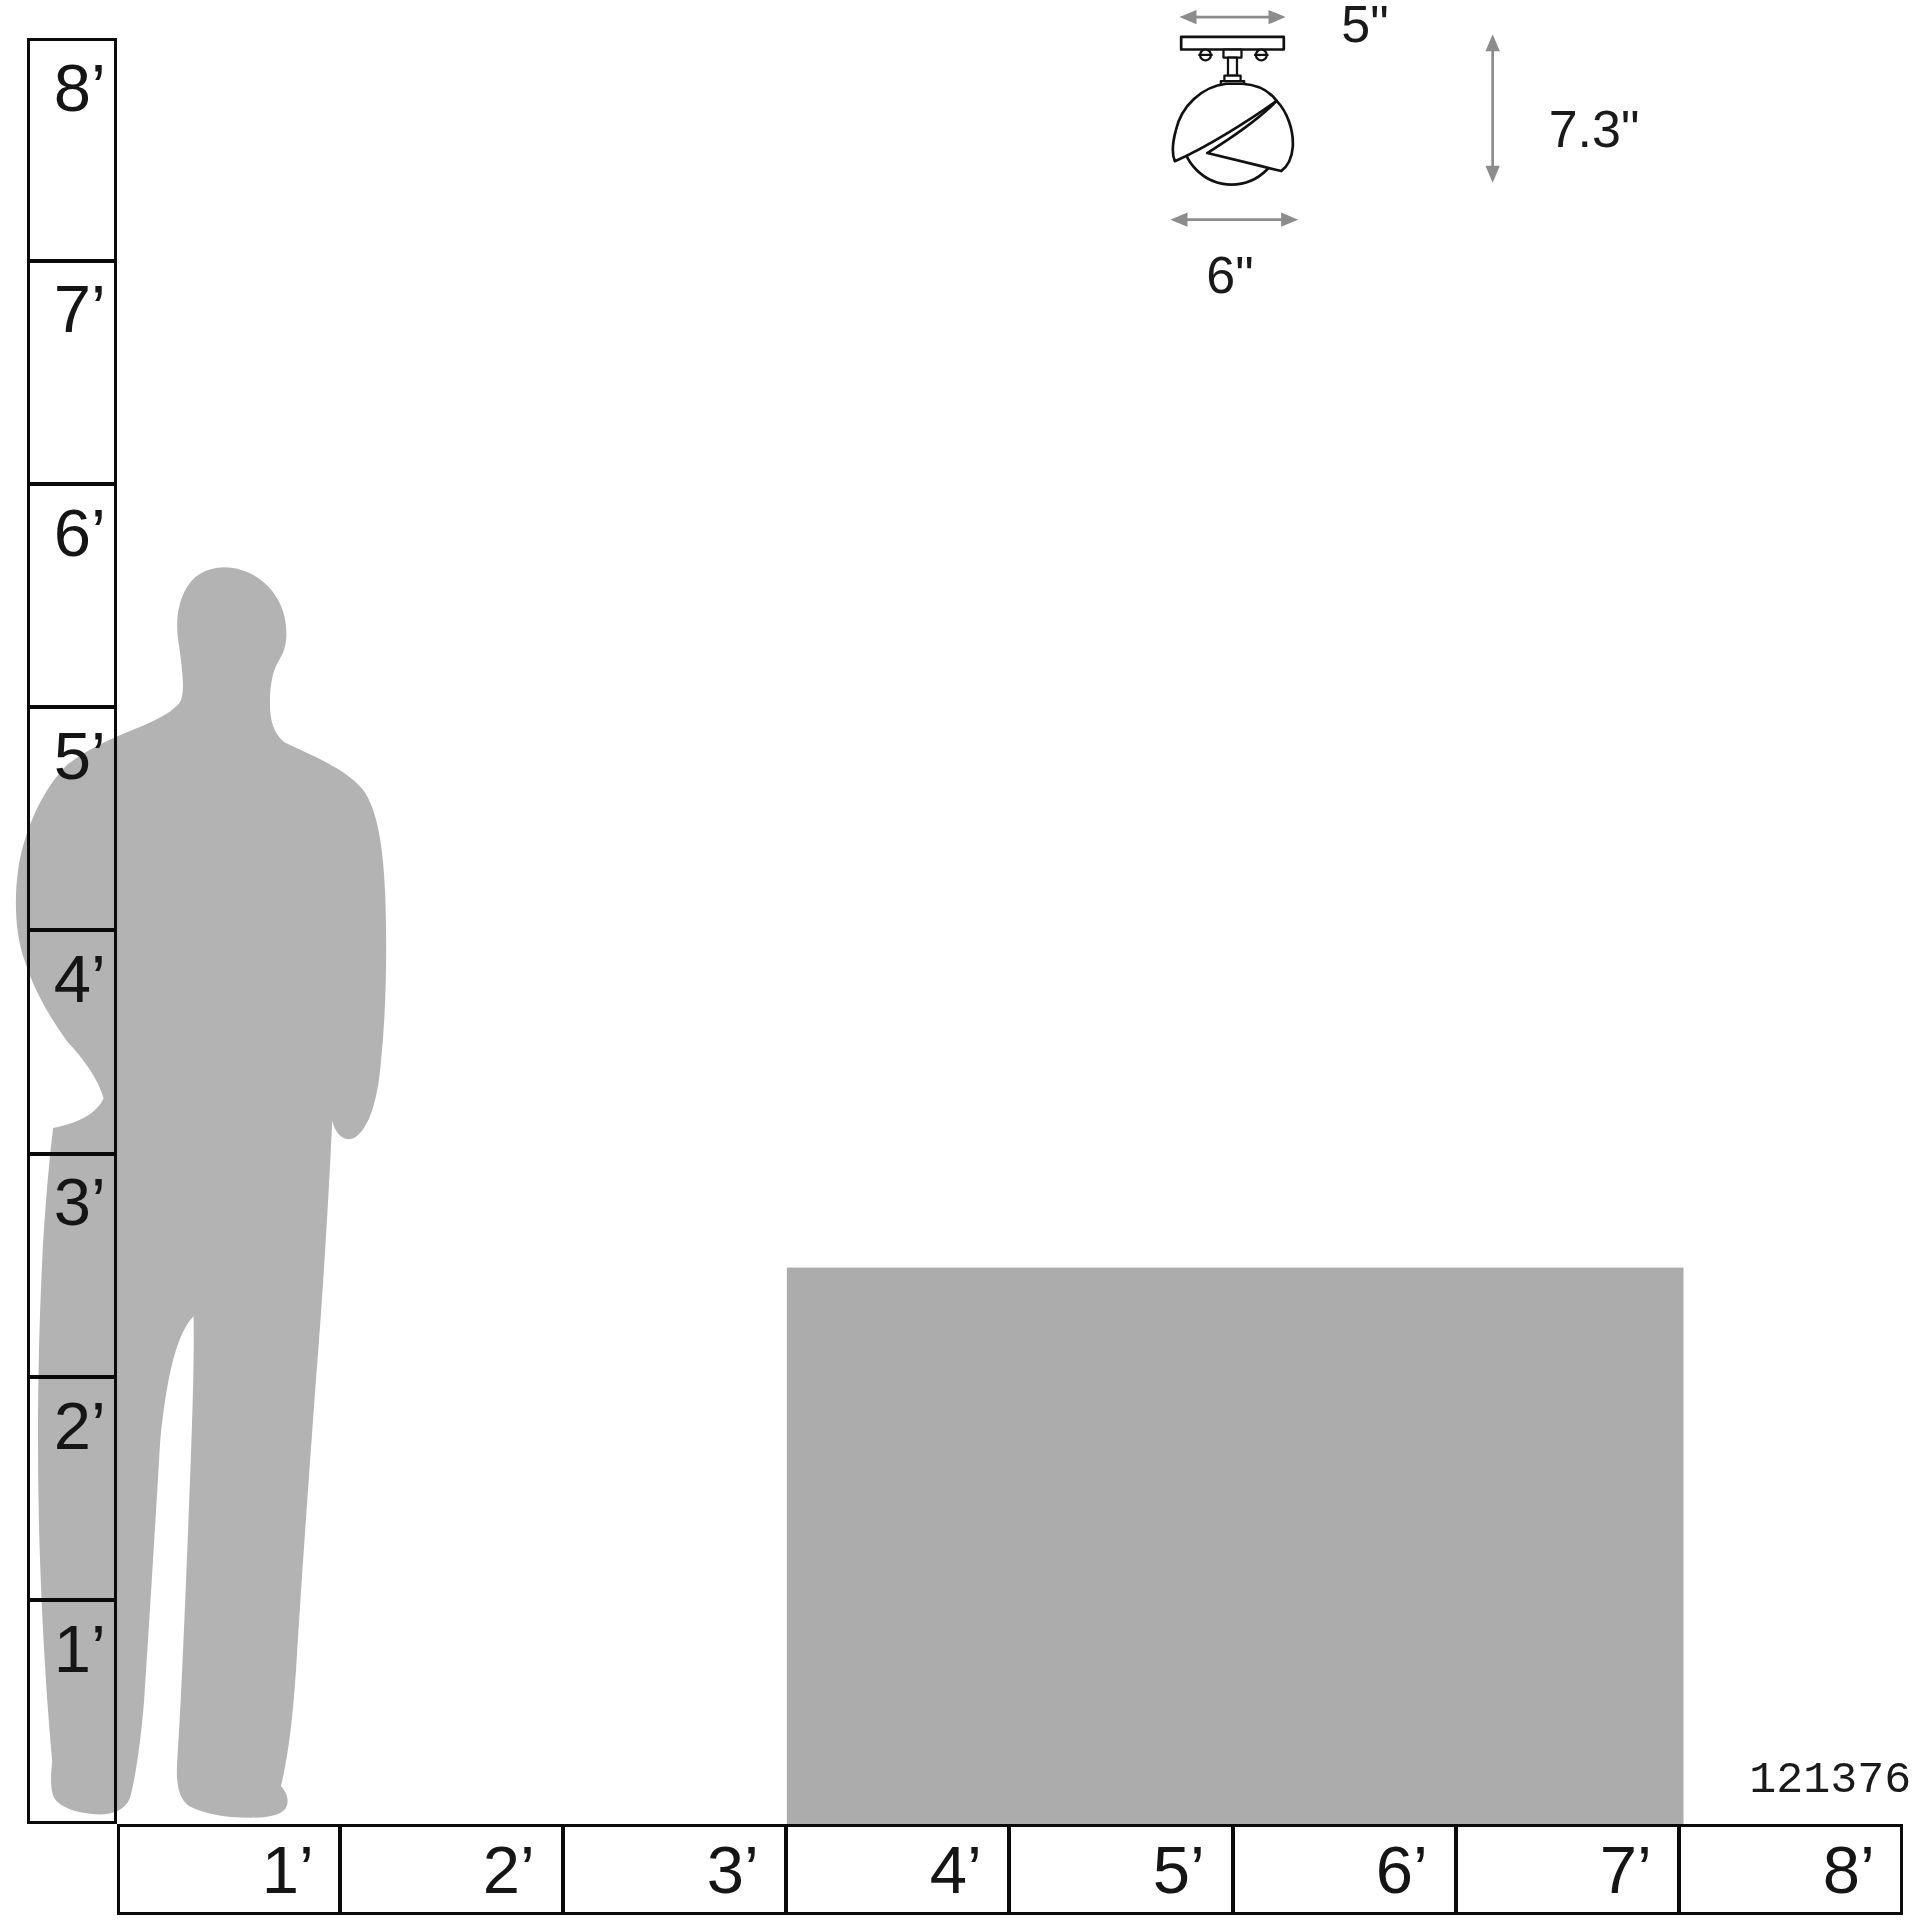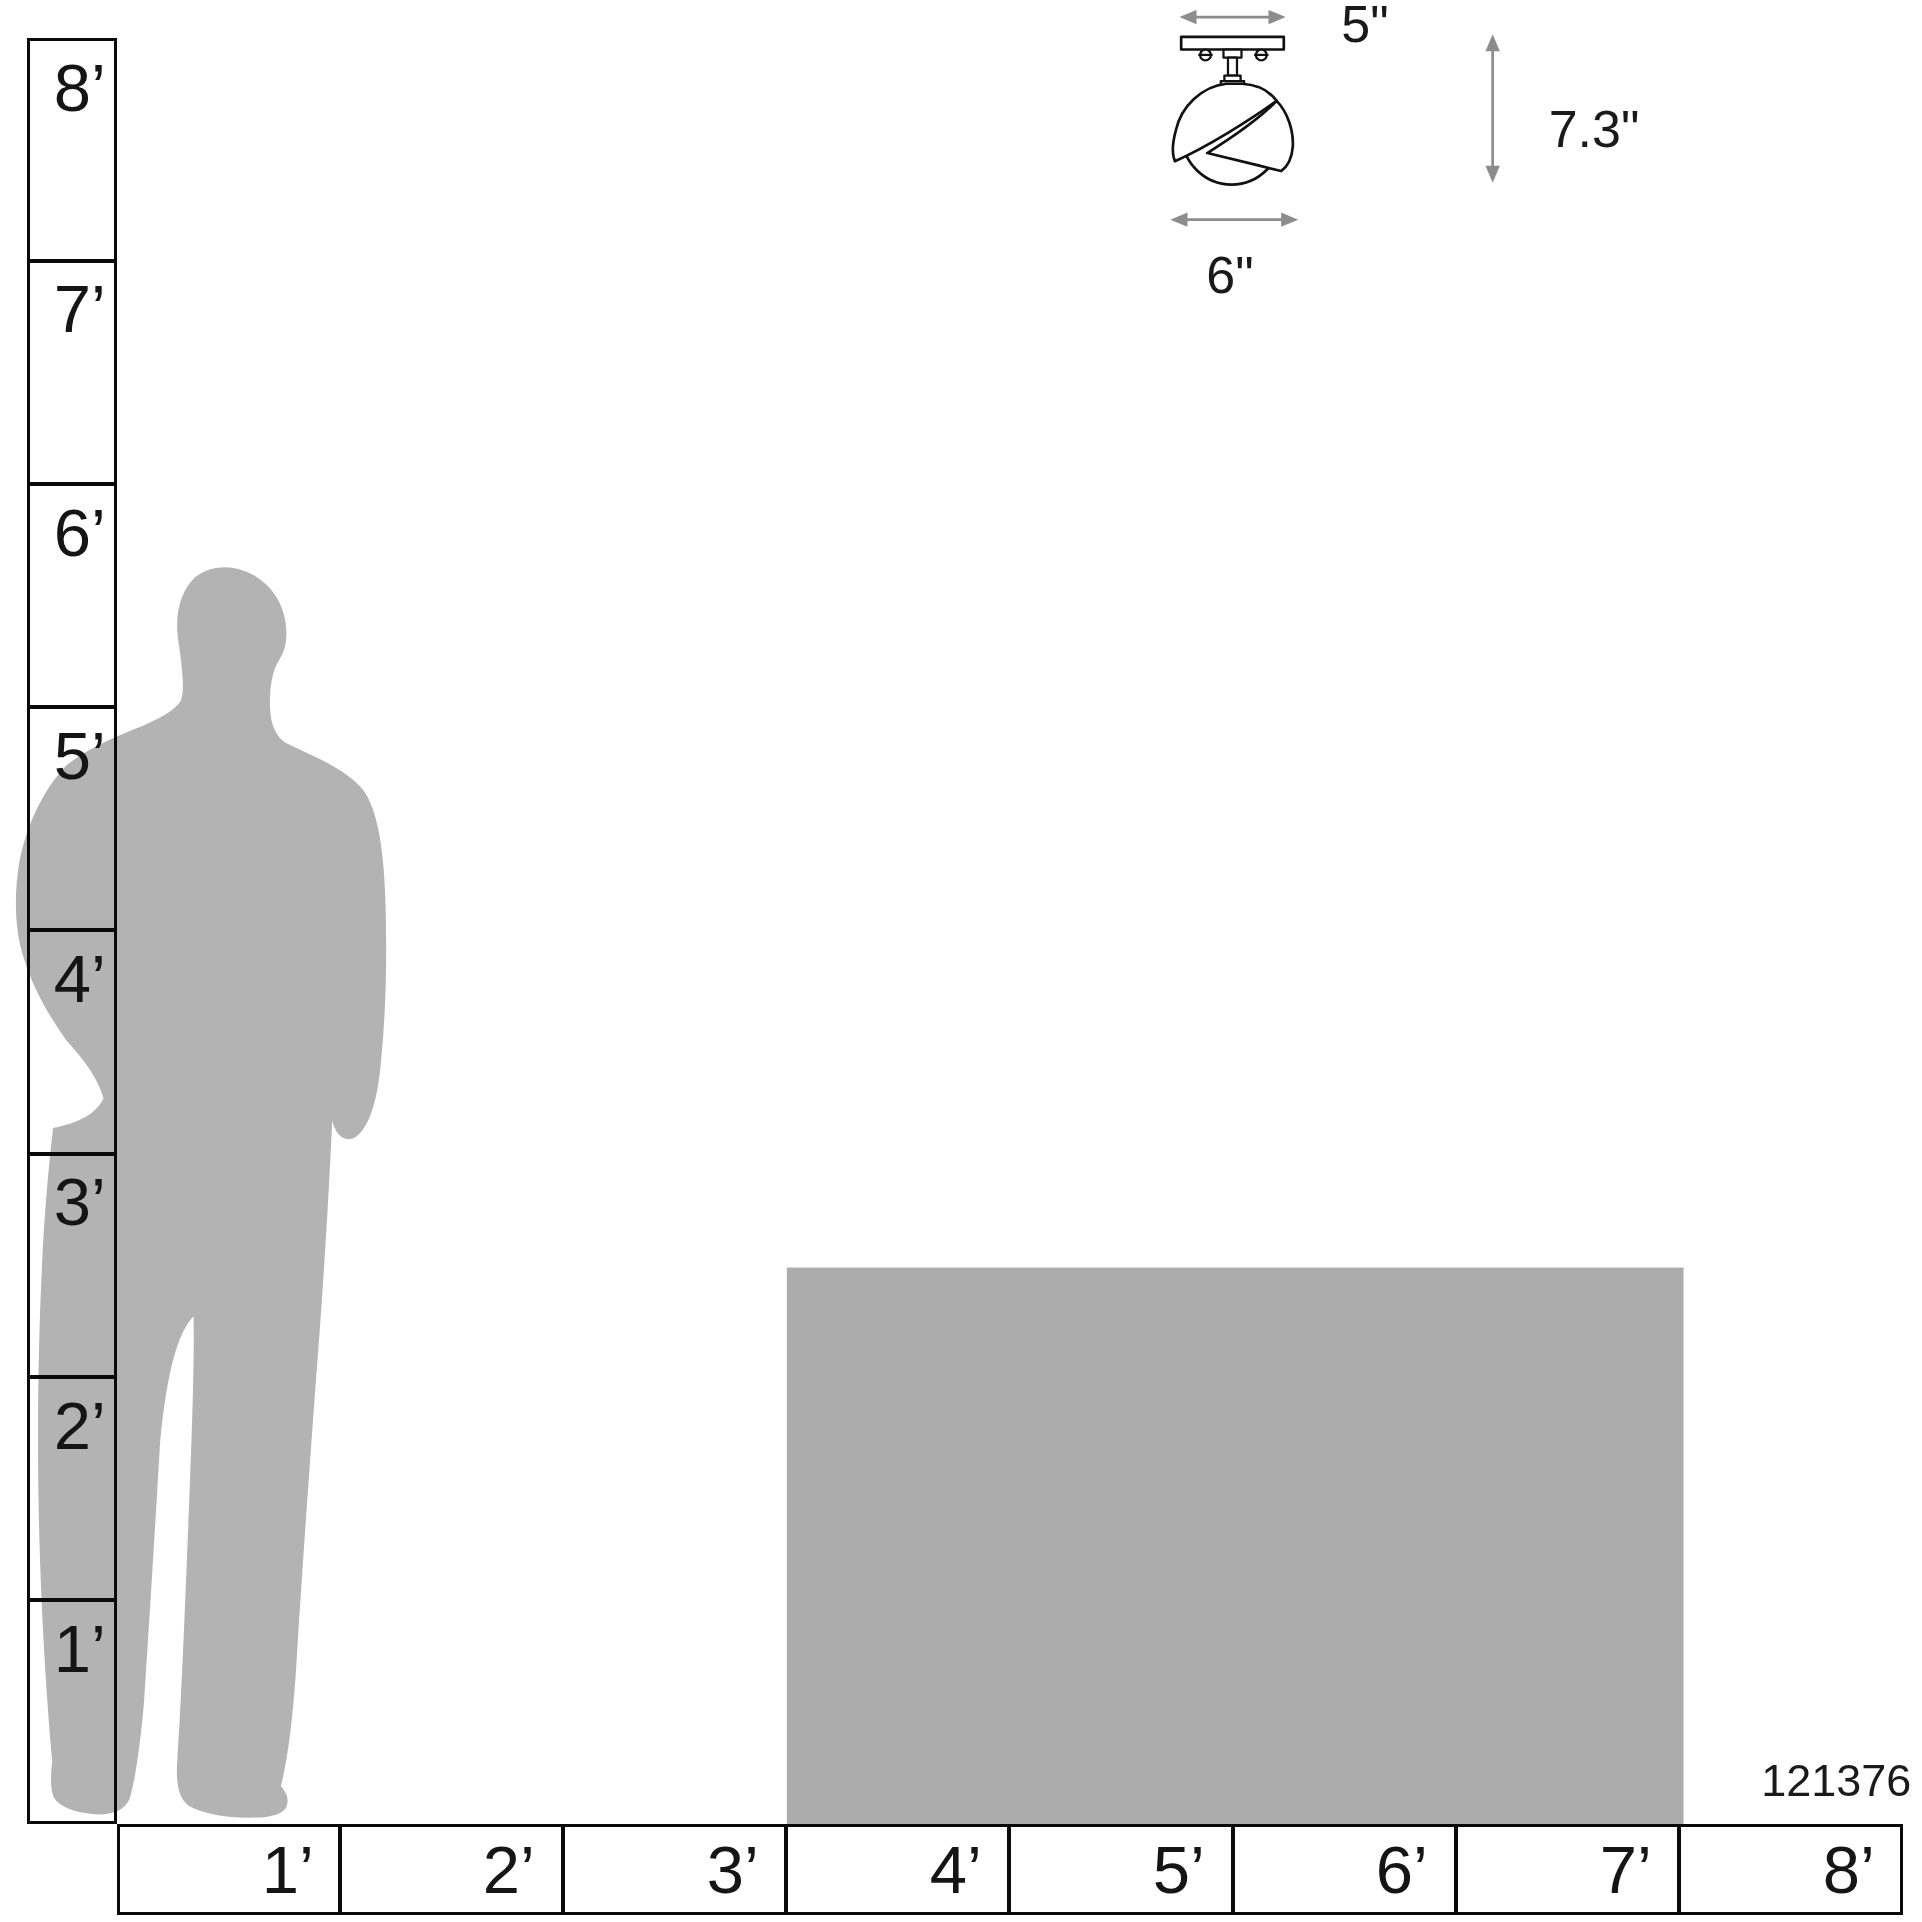--- a/index.html
+++ b/index.html
@@ -64,20 +64,21 @@
     font-size: 52px; line-height: 1; color: #1a1a1a;
     transform: translate(-50%, -50%);
     white-space: nowrap;
     z-index: 4;
   }
   .product-code {
     position: absolute;
     right: 11.7px; top: 1758px;
     font-size: 45px; line-height: 1; color: #1a1a1a;
     z-index: 4;
+    font-family: Liberation Mono, monospace;
   }
 </style>
 </head>
 <body>
 
 <div class="canvas">
 
   <svg class="art" width="1923" height="1923" viewBox="0 0 2136 2136">
 
     <rect x="874" y="1408" width="996" height="618" fill="#acacac"></rect>

